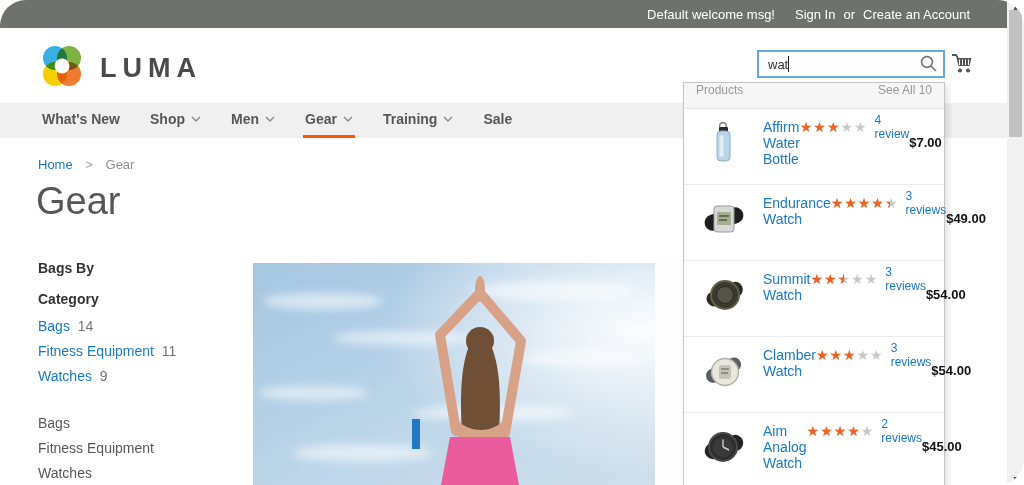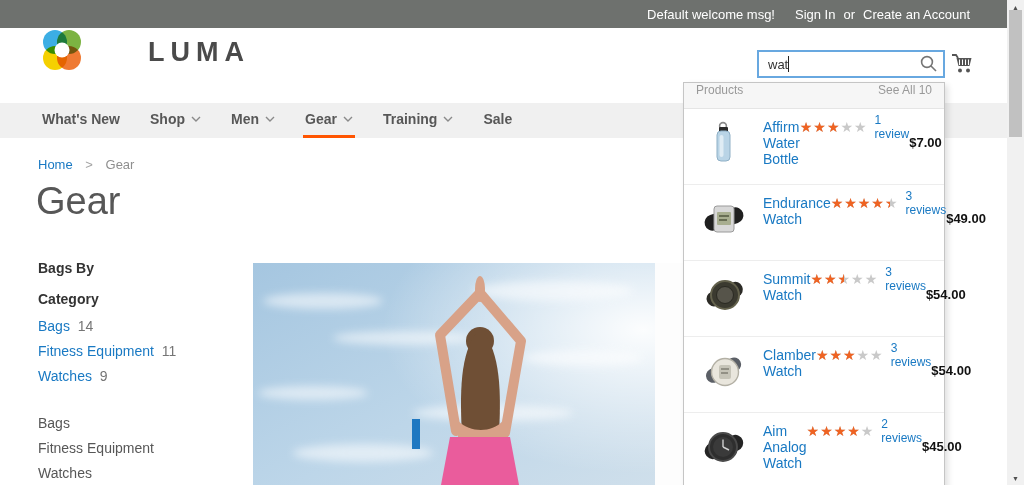--- a/index.html
+++ b/index.html
@@ -4,32 +4,32 @@
 <style>
   :root{
     --topbar-bg:#6e716e;
     --link-blue:#1979c3;
     --accent-orange:#ff5501;
     --star-orange:#ef6322;
     --star-gray:#c9c9c9;
   }
   *{margin:0;padding:0;box-sizing:border-box;}
   body{font-family:"Liberation Sans",sans-serif;background:#fff;}
-  #screen{position:relative;width:1024px;height:485px;overflow:hidden;background:#fff;}
+  #screen{position:relative;width:1024px;height:485px;overflow:hidden;background:#fff;border-radius:26px;}
 
   
   .topbar{position:absolute;left:0;top:0;width:1007px;height:28px;background:var(--topbar-bg);
           display:flex;justify-content:flex-end;align-items:center;padding-right:37px;
           font-size:13px;color:#fff;}
   .topbar .welcome{margin-right:20px;}
   .topbar a{color:#fff;text-decoration:none;cursor:pointer;}
   .topbar .sep{margin:0 8px;}
 
   
-  .logo{position:absolute;left:38px;top:28px;display:flex;align-items:center;cursor:pointer;gap:48px;}
+  .logo{position:absolute;left:38px;top:44px;display:flex;align-items:center;cursor:pointer;}
   .logo-text{font-size:27px;font-weight:600;letter-spacing:6px;color:#4a4a4a;margin-left:14px;}
 
   .search-wrap{position:absolute;left:757px;top:50px;width:188px;height:28px;}
   .search-input{width:100%;height:100%;border:2px solid #68a8e0;padding:0 32px 0 9px;
                 font-size:13px;color:#333;font-family:"Liberation Sans",sans-serif;outline:none;}
   .text-caret{position:absolute;left:31px;top:6px;width:1px;height:16px;background:#222;}
   .search-icon{position:absolute;right:8px;top:5px;width:17px;height:17px;cursor:pointer;}
 
   .cart-btn{position:absolute;left:951px;top:52px;width:24px;height:22px;cursor:pointer;}
 
@@ -261,21 +261,21 @@
           <circle cx="23" cy="7" r="3.4" fill="none" stroke="#8a8a8a" stroke-width="1.6"></circle>
           <rect x="19" y="8" width="9" height="5" rx="1" fill="#2b2b2b"></rect>
           <rect x="17" y="12" width="13" height="30" rx="4" fill="#b9d4e6" stroke="#8fb0c6" stroke-width="1"></rect>
           <rect x="19.5" y="16" width="4" height="22" rx="2" fill="#ffffff" opacity="0.55"></rect>
         </svg>
       </div>
       <div class="ac-info">
         <a class="ac-name">Affirm Water Bottle</a>
         <div class="ac-rating">
           <span class="stars">★★★★★<span class="fill" style="width: 60%;">★★★★★</span></span>
-          <a class="ac-reviews">1 review</a>
+          <a class="ac-reviews">4 review</a>
         </div>
         <div class="ac-price">$7.00</div>
       </div>
     </div>
 
     <div class="ac-row">
       <div class="ac-thumb">
         <svg width="48" height="48" viewBox="0 0 48 48">
           <rect x="4" y="16" width="40" height="16" rx="8" fill="#1f1f1f" transform="rotate(-18 24 24)"></rect>
           <rect x="14" y="11" width="20" height="26" rx="3" fill="#d8d8d8" stroke="#9a9a9a" stroke-width="1"></rect>

